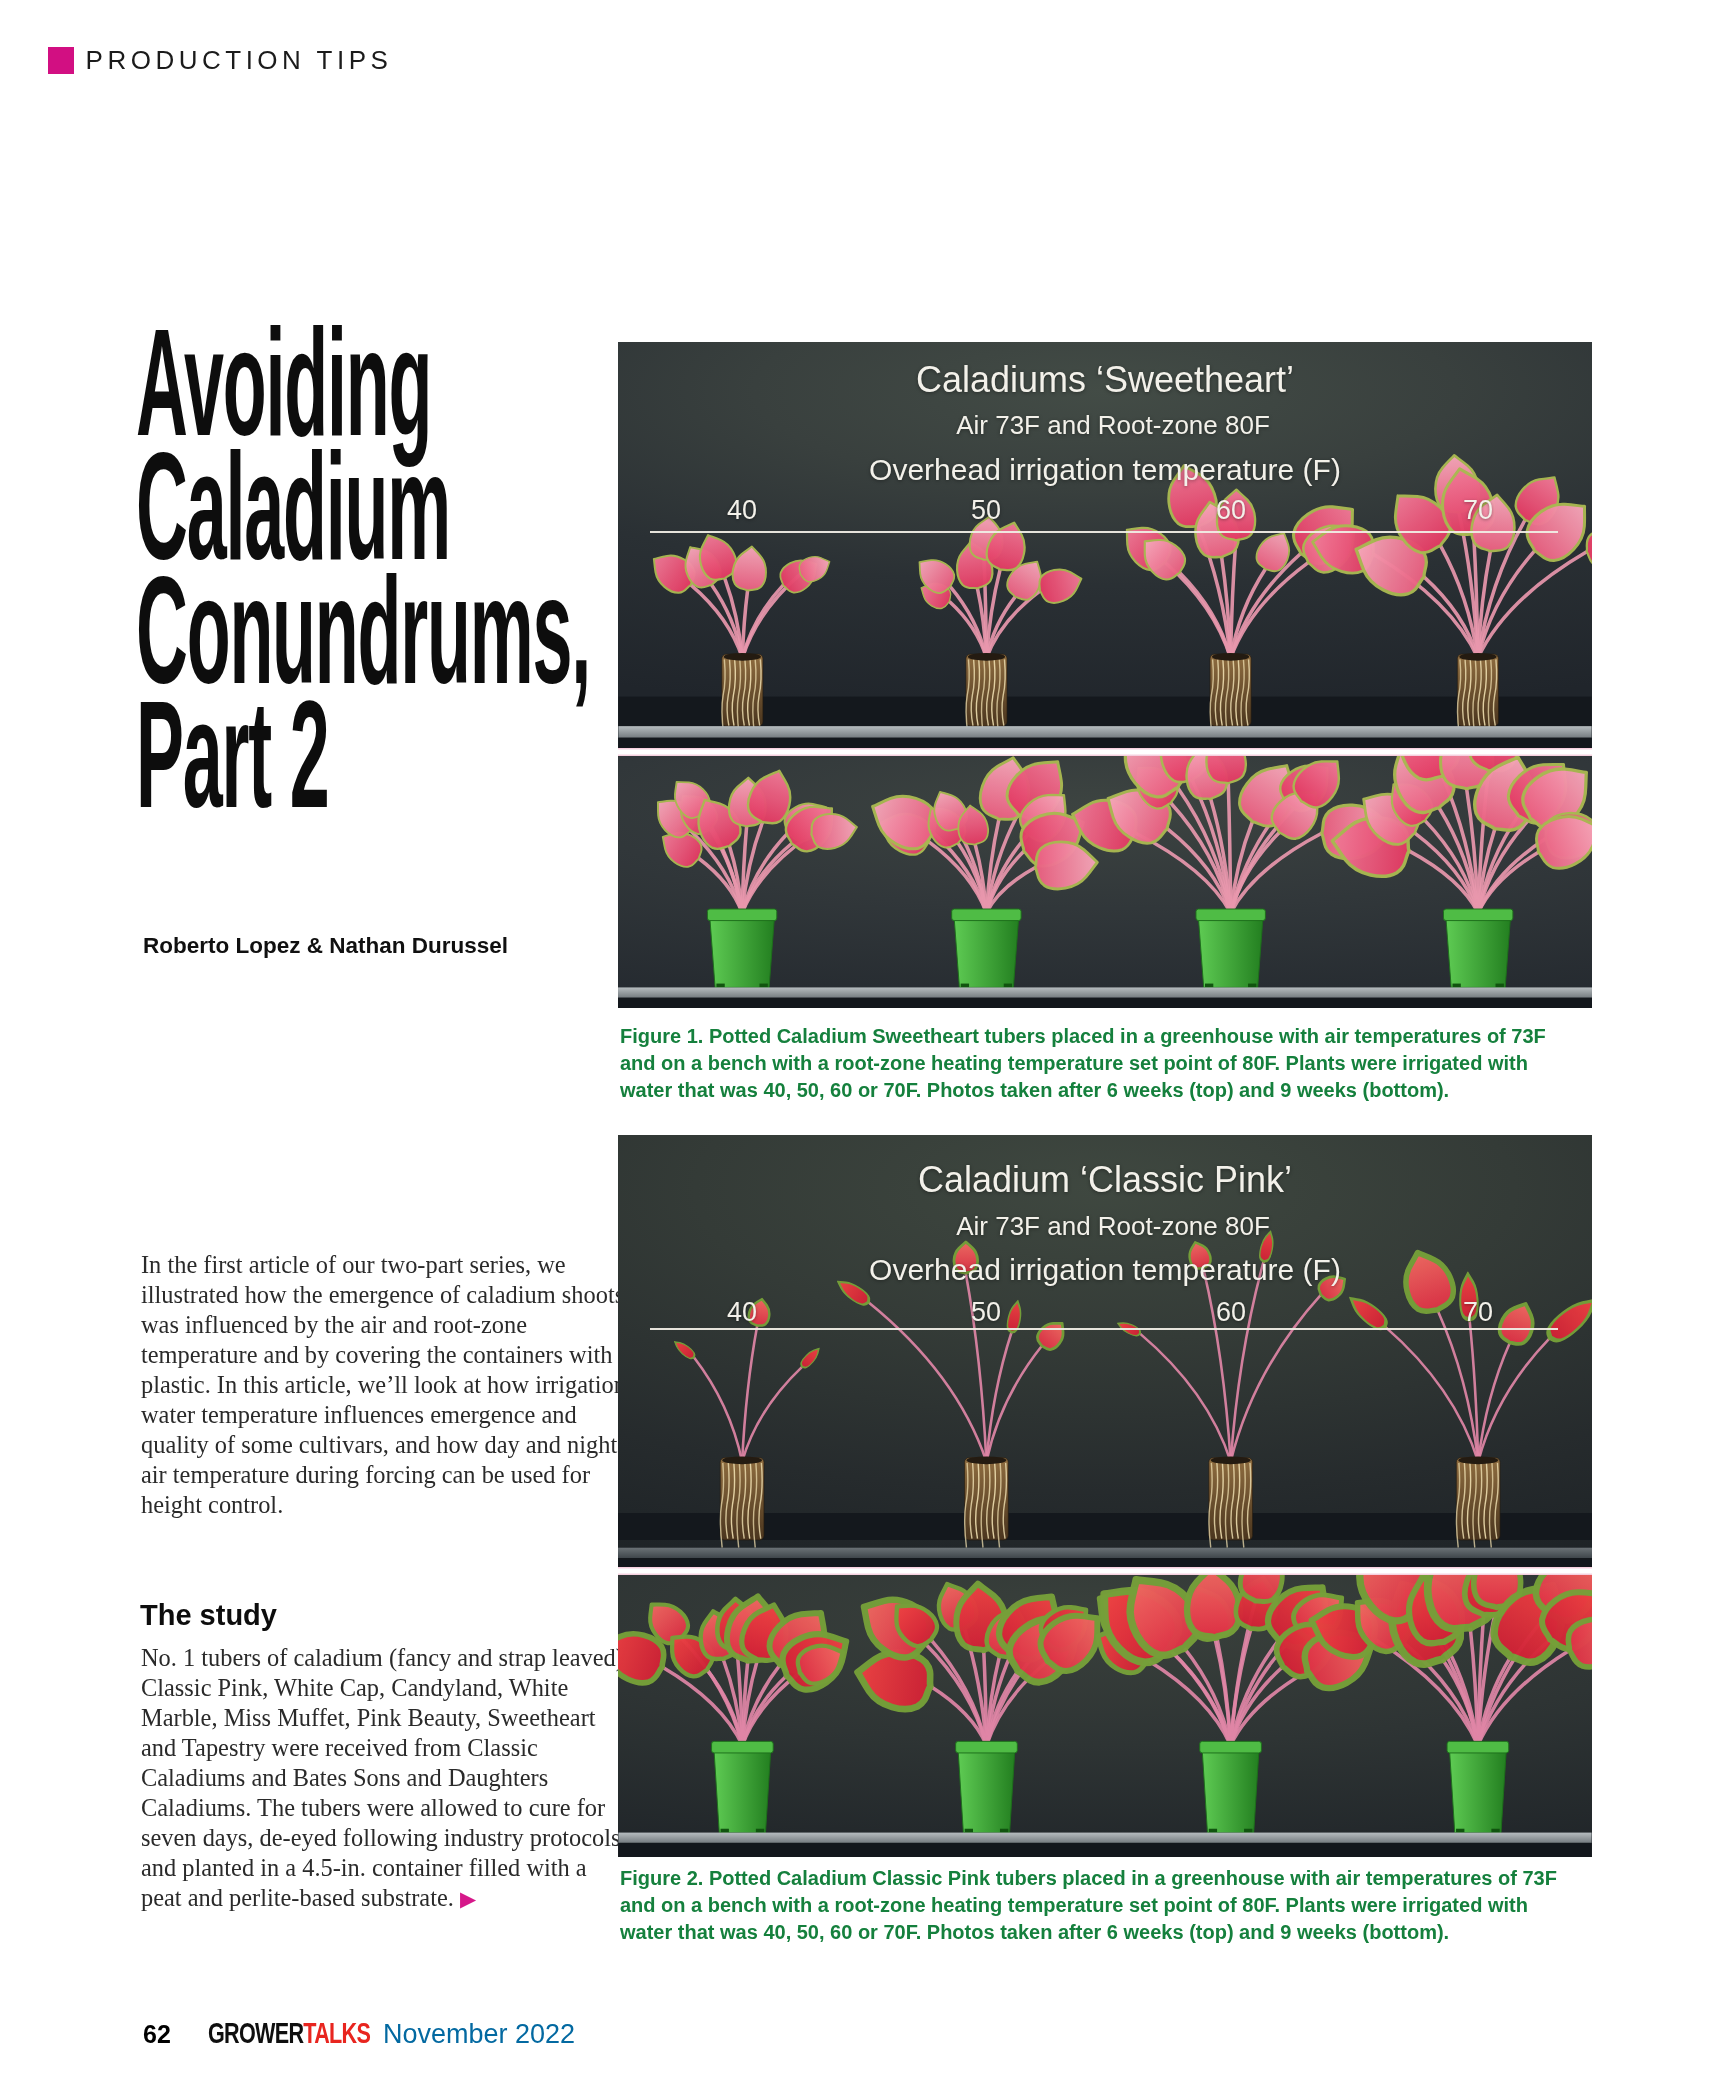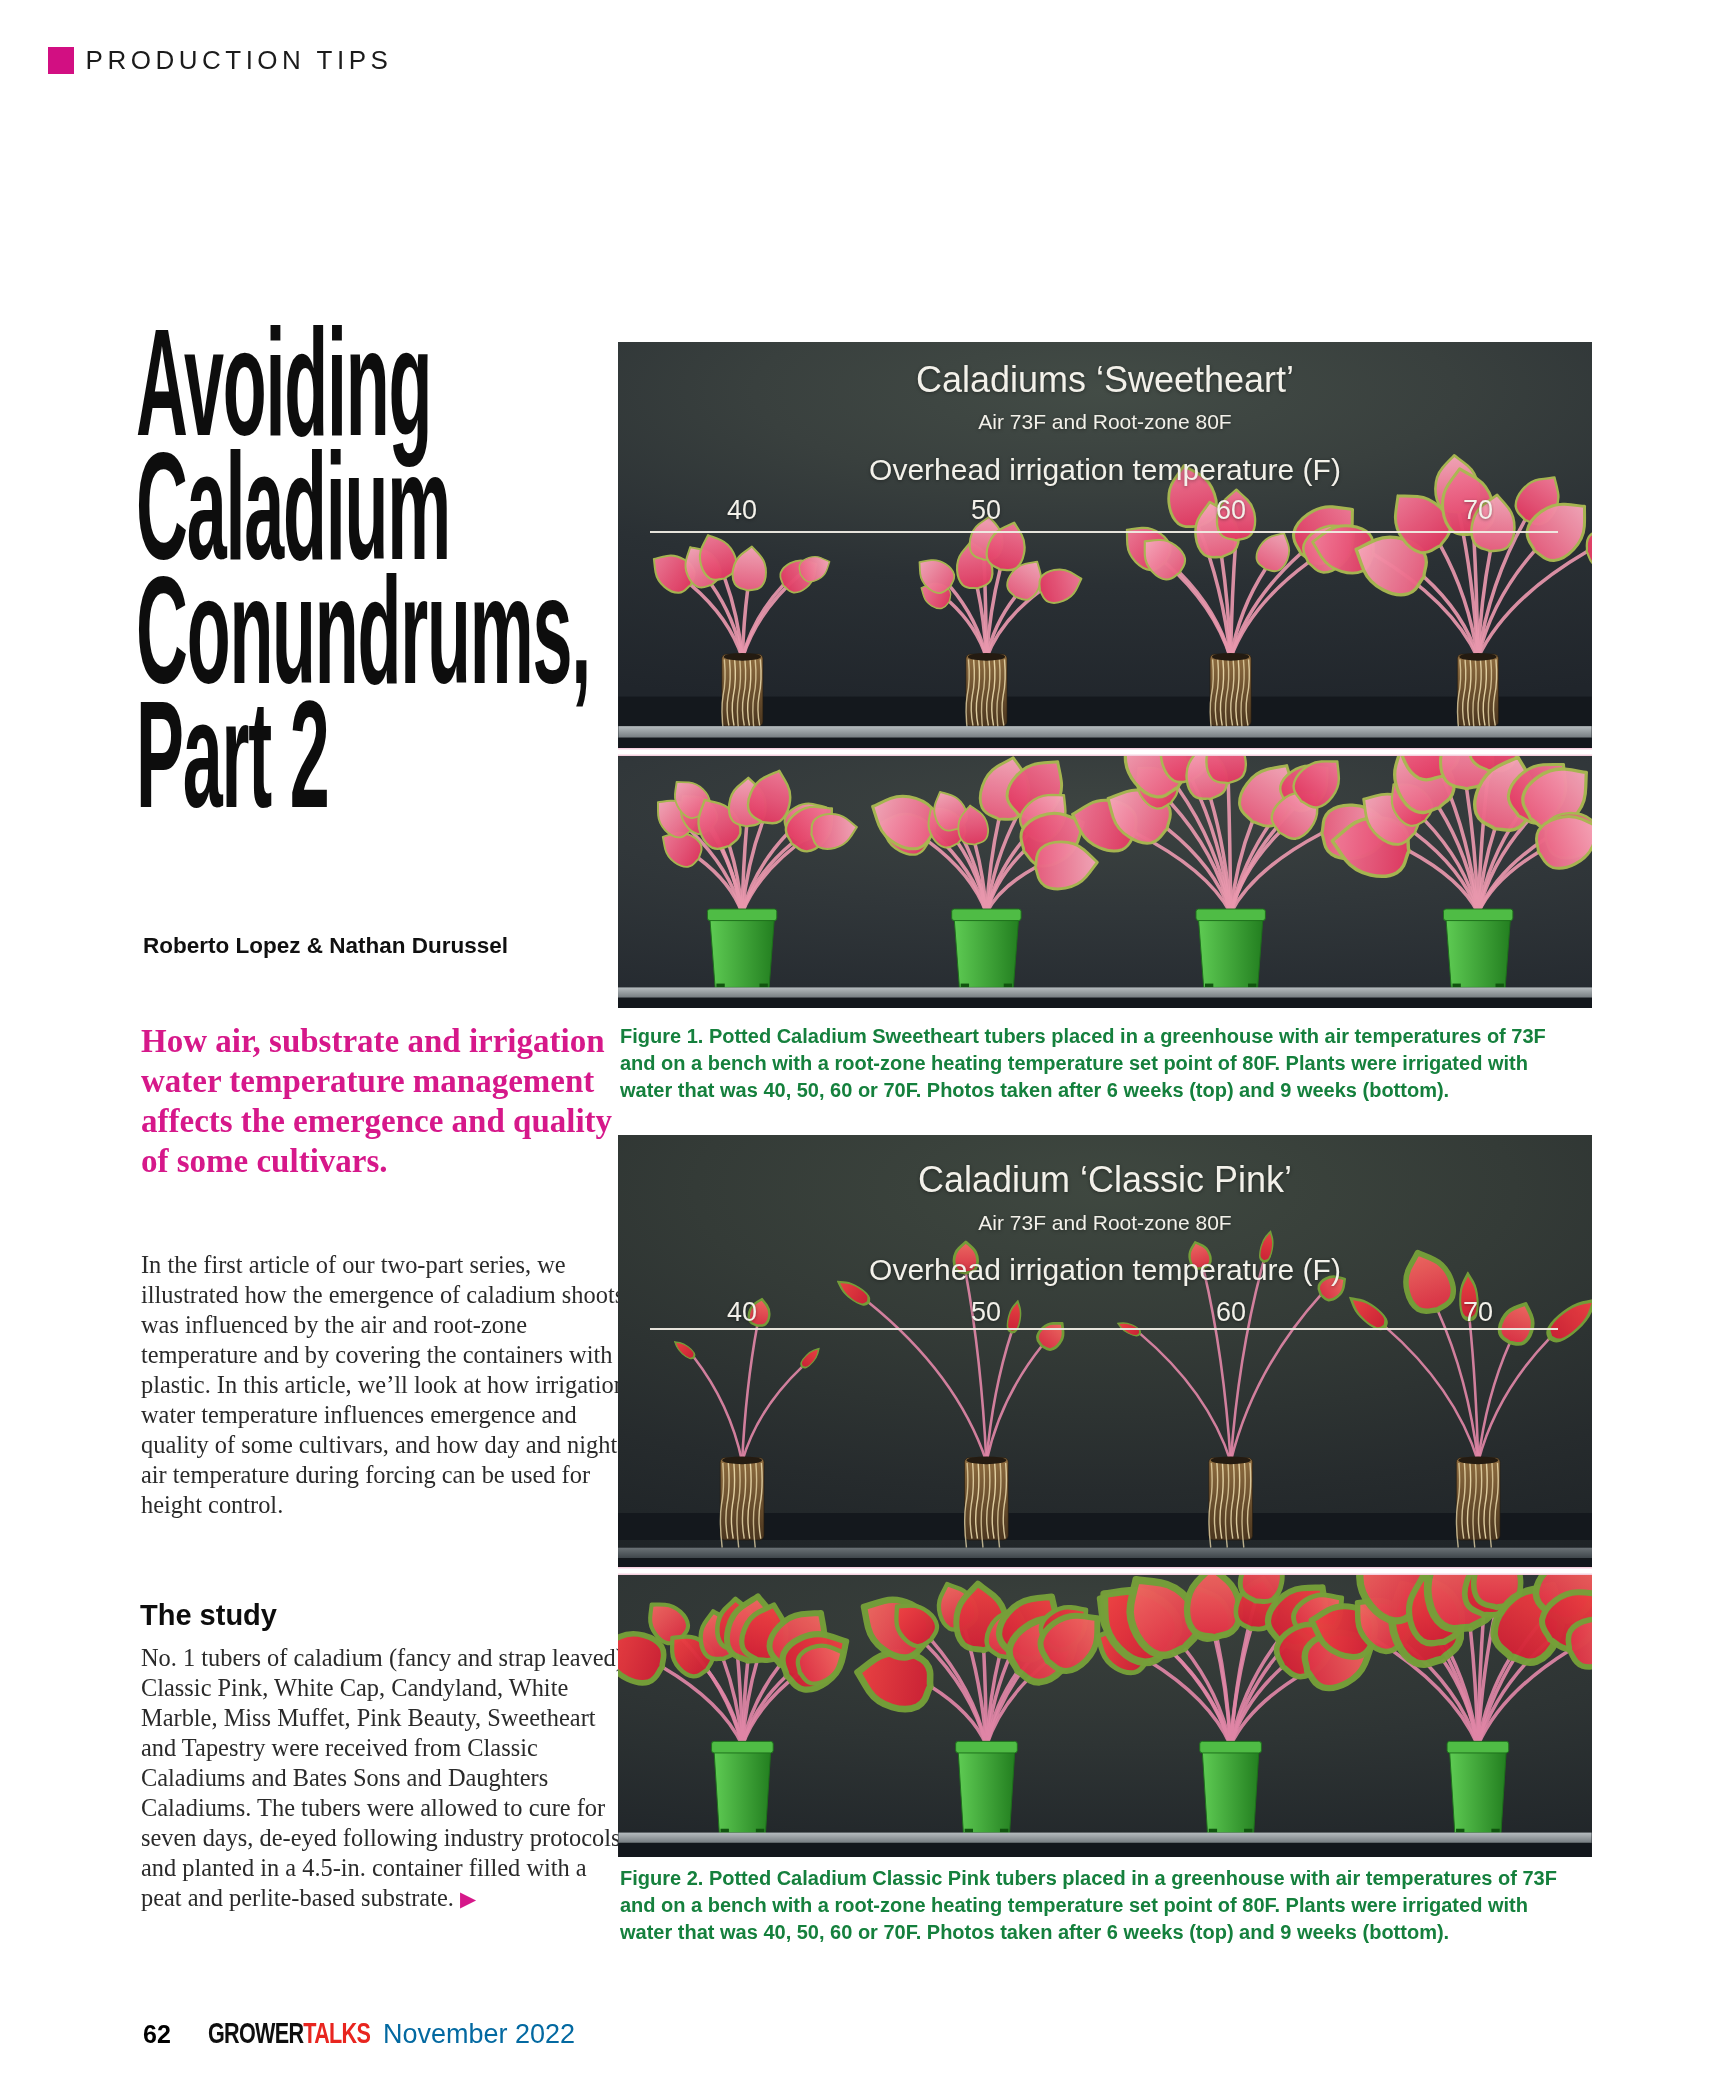--- a/index.html
+++ b/index.html
@@ -53,21 +53,21 @@
     background:radial-gradient(ellipse 120% 80% at 50% 10%,#3f4840 0%,#343b37 35%,#262b2d 70%,#1c2125 100%);}
   #f2b{top:440px;height:282px;
     background:radial-gradient(ellipse 120% 90% at 50% 15%,#3a413c 0%,#2e3434 50%,#202529 100%);}
   .psep{position:absolute;left:0;width:974px;height:7.7px;z-index:2;
         background:linear-gradient(#f3c3d6,#ffffff 30%,#ffffff 70%,#f3c3d6);}
   #sep1{top:406px;} #sep2{top:432px;}
 
   .ph-text{position:absolute;left:0;width:100%;text-align:center;z-index:3;
            color:#f3f1ea;font-weight:400;text-shadow:0 1.3px 3.9px rgba(0,0,0,.38);}
   .ph-title{font-size:36px;}
-  .ph-sub{font-size:21px;}
+  .ph-sub{font-size:26px;margin-left:8px;}
   .ph-axis{font-size:30px;}
   .tickrow{position:absolute;left:0;width:100%;height:32px;z-index:3;}
   .tick{position:absolute;transform:translateX(-50%);color:#f3f1ea;font-size:27px;
         text-shadow:0 1.3px 3.2px rgba(0,0,0,.4);}
   .tickline{position:absolute;left:32px;width:908px;height:1.9px;background:#f0ede5;opacity:.95;z-index:3;}
 
   .caption{position:absolute;left:620px;width:964px;font-size:20px;line-height:27px;
            font-weight:700;color:#15803d;}
   #cap1{top:1023px;}
   #cap2{top:1865px;}
@@ -84,21 +84,20 @@
 
   <h1 class="headline" style="margin:0;">
     <span>Avoiding</span>
     <span>Caladium</span>
     <span>Conundrums,</span>
     <span>Part 2</span>
   </h1>
 
   <div class="byline">Roberto Lopez &amp; Nathan Durussel</div>
 
-  <div class="standfirst">How air, substrate and irrigation water temperature management affects the emergence and quality of some cultivars.</div>
 
   <div class="bodycopy" id="par1">In the first article of our two-part series, we illustrated how the emergence of caladium shoots was influenced by the air and root-zone temperature and by covering the containers with plastic. In this article, we’ll look at how irrigation water temperature influences emergence and quality of some cultivars, and how day and night air temperature during forcing can be used for height control.</div>
 
   <div class="study-h">The study</div>
 
   <div class="bodycopy" id="par2"><span>No. 1 tubers of caladium (fancy and strap leaved) Classic Pink, White Cap, Candyland, White Marble, Miss Muffet, Pink Beauty, Sweetheart and Tapestry were received from Classic Caladiums and Bates Sons and Daughters Caladiums. The tubers were allowed to cure for seven days, de-eyed following industry protocols and planted in a 4.5-in. container filled with a peat and perlite-based substrate.</span>
     <span class="marker">▶</span></div>
 
   <div class="figure" id="fig1">
     <div class="photo" id="f1a">

